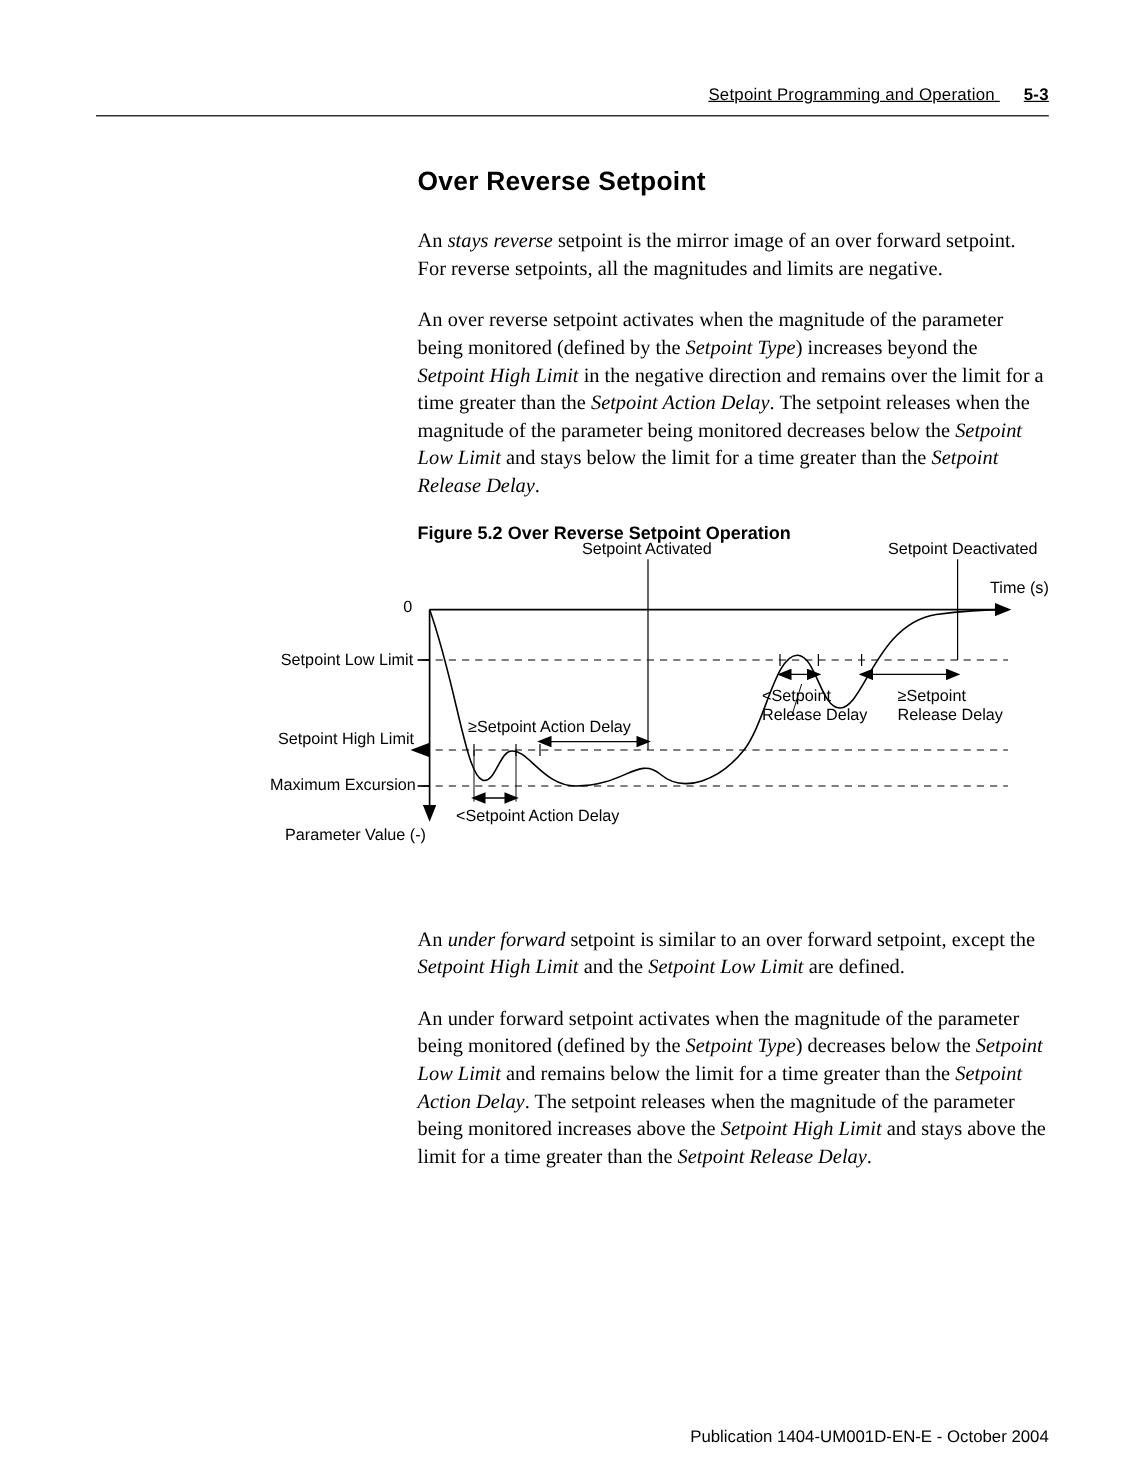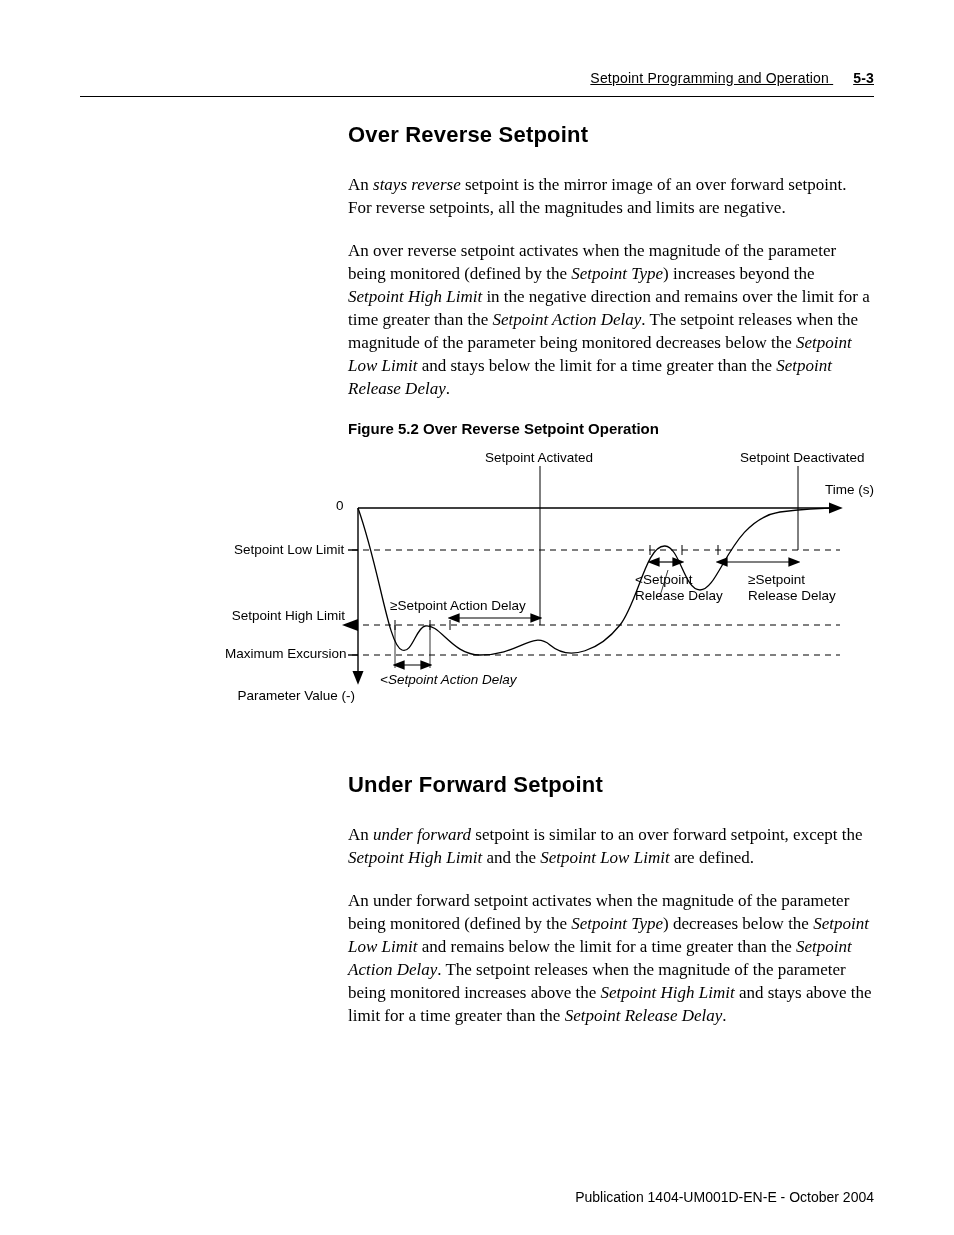--- a/index.html
+++ b/index.html
@@ -23,21 +23,21 @@
 </head>
 <body>
 
 <div class="page">
   <div class="running-head sans">
     <span>Setpoint Programming and Operation</span>
     <span class="page-no">5-3</span>
   </div>
   <div class="hr"></div>
 
-  <div class="col" style="top:52px;">
+  <div class="col" style="top:68px;">
     <h2 class="h2 cond">Over Reverse Setpoint</h2>
 
     <p class="para">
       <span>An </span><em>stays reverse</em><span> setpoint is the mirror image of an over forward setpoint. For reverse setpoints, all the magnitudes and limits are negative.</span>
     </p>
 
     <p class="para">
       <span>An over reverse setpoint activates when the magnitude of the parameter being monitored (defined by the </span><em>Setpoint Type</em><span>) increases beyond the </span><em>Setpoint High Limit</em><span> in the negative direction and remains over the limit for a time greater than the </span><em>Setpoint Action Delay</em><span>. The setpoint releases when the magnitude of the parameter being monitored decreases below the </span><em>Setpoint Low Limit</em><span> and stays below the limit for a time greater than the </span><em>Setpoint Release Delay</em><span>.</span>
     </p>
 
@@ -48,21 +48,21 @@
 
     <div class="fig-label sans" style="left:405px;top:0;">Setpoint Activated</div>
     <div class="fig-label sans" style="left:660px;top:0;">Setpoint Deactivated</div>
     <div class="fig-label sans" style="left:745px;top:32px;">Time (s)</div>
     <div class="fig-label sans" style="left:256px;top:48px;">0</div>
     <div class="fig-label sans" style="left:154px;top:92px;text-align:right;width:110px;">Setpoint Low Limit</div>
     <div class="fig-label sans" style="left:150px;top:158px;text-align:right;width:115px;">Setpoint High Limit</div>
     <div class="fig-label sans" style="left:145px;top:196px;text-align:left;width:120px;">Maximum Excursion</div>
     <div class="fig-label sans" style="left:155px;top:238px;text-align:right;width:120px;">Parameter Value (-)</div>
     <div class="fig-label sans" style="left:310px;top:148px;">≥Setpoint Action Delay</div>
-    <div class="fig-label sans" style="left:300px;top:222px;font-style:italic;">&lt;Setpoint Action Delay</div>
+    <div class="fig-label sans" style="left:300px;top:222px;">&lt;Setpoint Action Delay</div>
     <div class="fig-label sans" style="left:555px;top:122px;">&lt;Setpoint
 Release Delay</div>
     <div class="fig-label sans" style="left:668px;top:122px;">≥Setpoint
 Release Delay</div>
 
     <svg width="800" height="260" viewBox="0 0 800 260">
       <defs>
         <marker id="ah" markerWidth="10" markerHeight="8" refX="8" refY="4" orient="auto">
           <path d="M0,0 L10,4 L0,8 Z" fill="#000"></path>
         </marker>
@@ -113,21 +113,20 @@
 
       <line x1="570" y1="112" x2="602" y2="112" stroke="#000" stroke-width="1.2" marker-start="url(#ahL)" marker-end="url(#ah)"></line>
 
       <line x1="638" y1="112" x2="718" y2="112" stroke="#000" stroke-width="1.2" marker-start="url(#ahL)" marker-end="url(#ah)"></line>
 
       <line x1="588" y1="120" x2="580" y2="146" stroke="#000" stroke-width="0.8"></line>
     </svg>
   </div>
 
   <div class="col" style="top:702px;">
-    <h2 class="h2 cond">Under Forward Setpoint</h2>
 
     <p class="para">
       <span>An </span><em>under forward</em><span> setpoint is similar to an over forward setpoint, except the </span><em>Setpoint High Limit</em><span> and the </span><em>Setpoint Low Limit</em><span> are defined.</span>
     </p>
 
     <p class="para">
       <span>An under forward setpoint activates when the magnitude of the parameter being monitored (defined by the </span><em>Setpoint Type</em><span>) decreases below the </span><em>Setpoint Low Limit</em><span> and remains below the limit for a time greater than the </span><em>Setpoint Action Delay</em><span>. The setpoint releases when the magnitude of the parameter being monitored increases above the </span><em>Setpoint High Limit</em><span> and stays above the limit for a time greater than the </span><em>Setpoint Release Delay</em><span>.</span>
     </p>
   </div>
 

